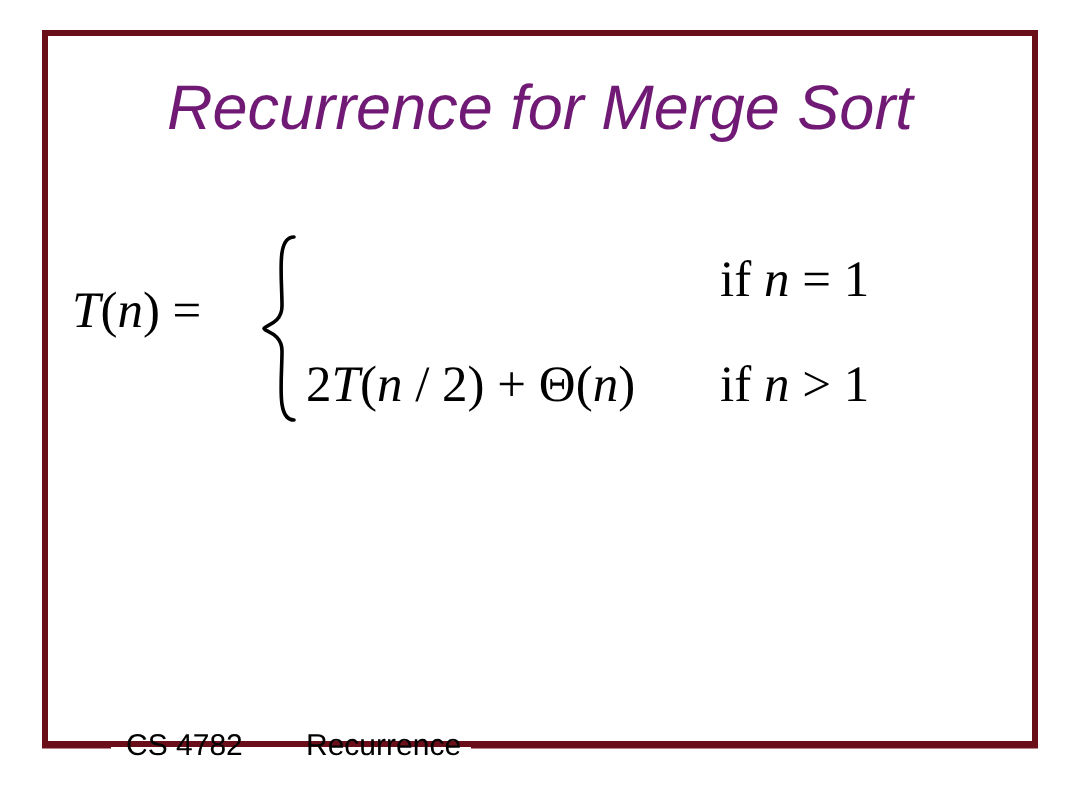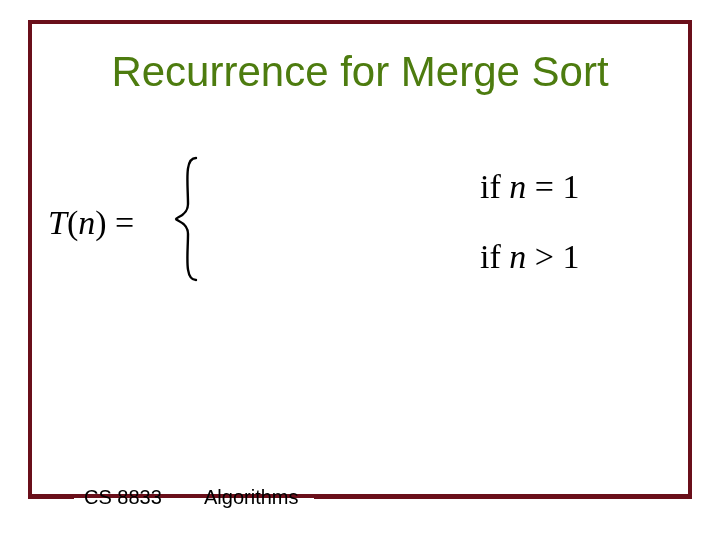--- a/index.html
+++ b/index.html
@@ -22,38 +22,39 @@
       bottom: 42px;
       border: 4px solid #6a0f1a;
     }
     .title {
       position: absolute;
       top: 48px;
       left: 0;
       right: 0;
       text-align: center;
       font-size: 42px;
-      color: #4d7c0f;
+      color: #701a75;
       font-weight: normal;
+      font-style: italic;
     }
     .equation {
       position: absolute;
       top: 160px;
       left: 48px;
       right: 48px;
       height: 130px;
       font-family: 'Times New Roman', Times, serif;
       font-size: 34px;
       font-style: italic;
       color: #000000;
     }
     .lhs {
       position: absolute;
       left: 0;
-      top: 44px;
+      top: 29px;
       white-space: nowrap;
     }
     .bracket {
       position: absolute;
       left: 126px;
       top: -6px;
       height: 130px;
       width: 30px;
     }
     .bracket svg {
@@ -141,23 +142,26 @@
   <div class="bracket">
     <svg width="30" height="130" viewBox="0 0 30 130">
       <path d="M22 4 C10 4 14 30 14 50 C14 62 2 63 2 65 C2 67 14 68 14 80 C14 100 10 126 22 126" stroke="#000" stroke-width="2.4" fill="none" stroke-linecap="round"></path>
     </svg>
   </div>
 
   <div class="case1-cond">
     <span class="upright">if </span><span>n</span><span class="upright"> = </span><span class="upright">1</span>
   </div>
 
+  <div class="case2-expr">
+    <span class="upright">2</span><span>T</span><span class="upright">(</span><span>n</span><span class="upright"> / 2</span><span class="upright">)</span><span class="upright"> + </span><span class="upright">Θ</span><span class="upright">(</span><span>n</span><span class="upright">)</span>
+  </div>
   <div class="case2-cond">
     <span class="upright">if </span><span>n</span><span class="upright"> &gt; </span><span class="upright">1</span>
   </div>
 </div>
 
 <div class="footer">
   <div class="footer-seg-left"></div>
-  <div class="footer-text1">CS 8833</div>
-  <div class="footer-text2">Algorithms</div>
+  <div class="footer-text1">CS 4782</div>
+  <div class="footer-text2">Recurrence</div>
   <div class="footer-seg-right"></div>
 </div>
 
 </body></html>

